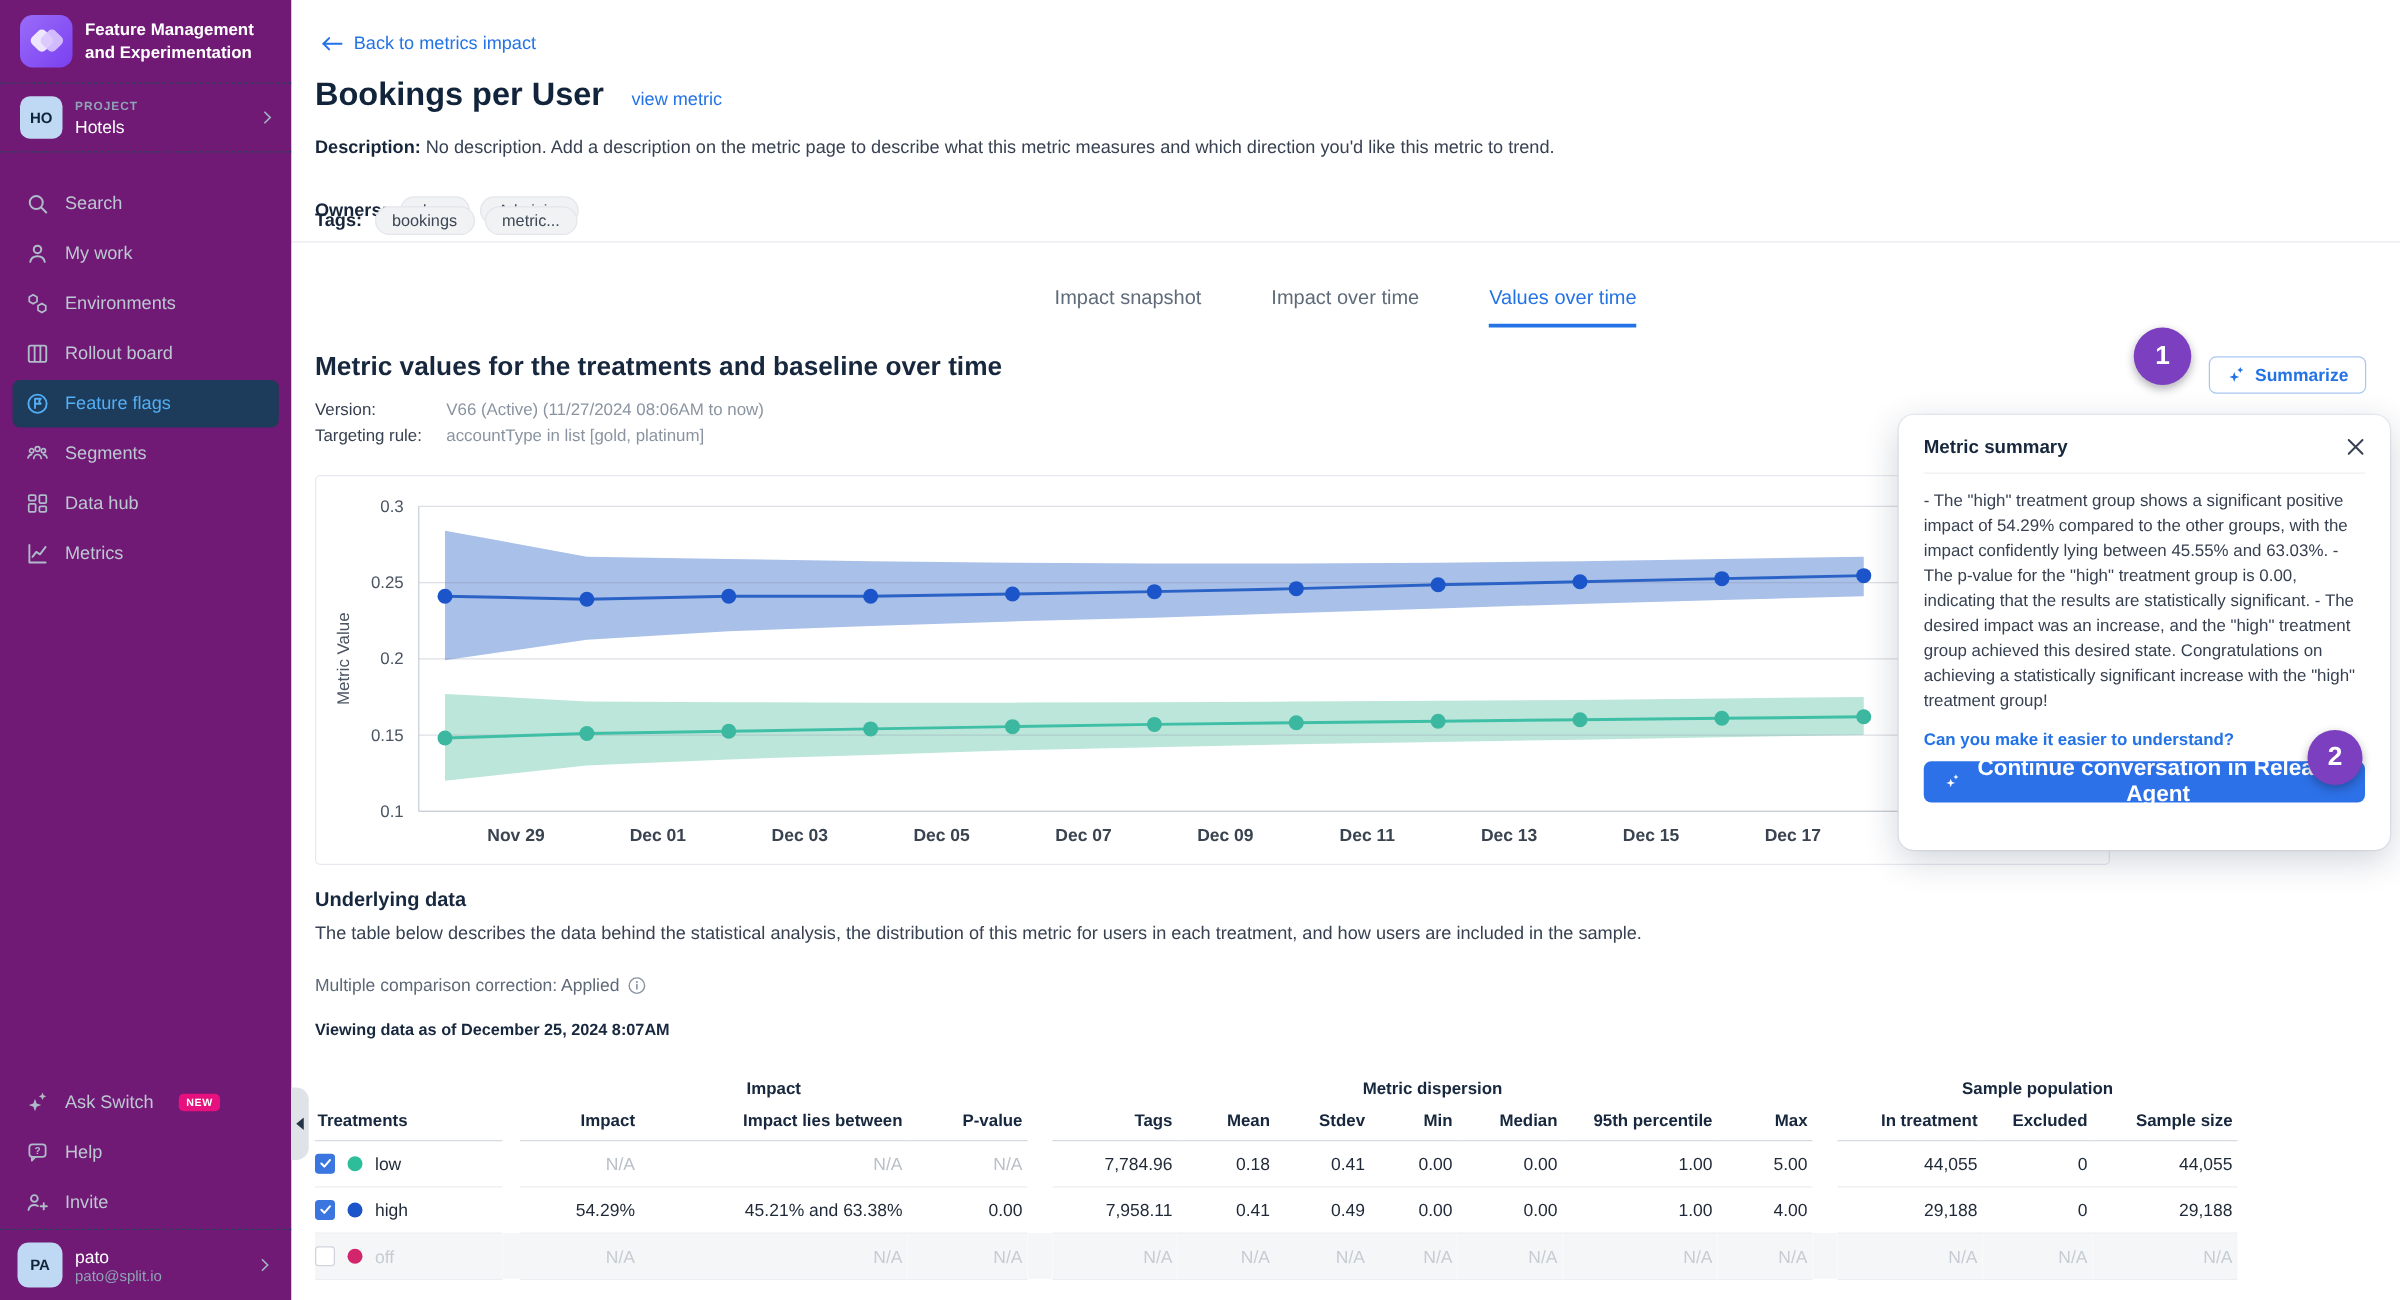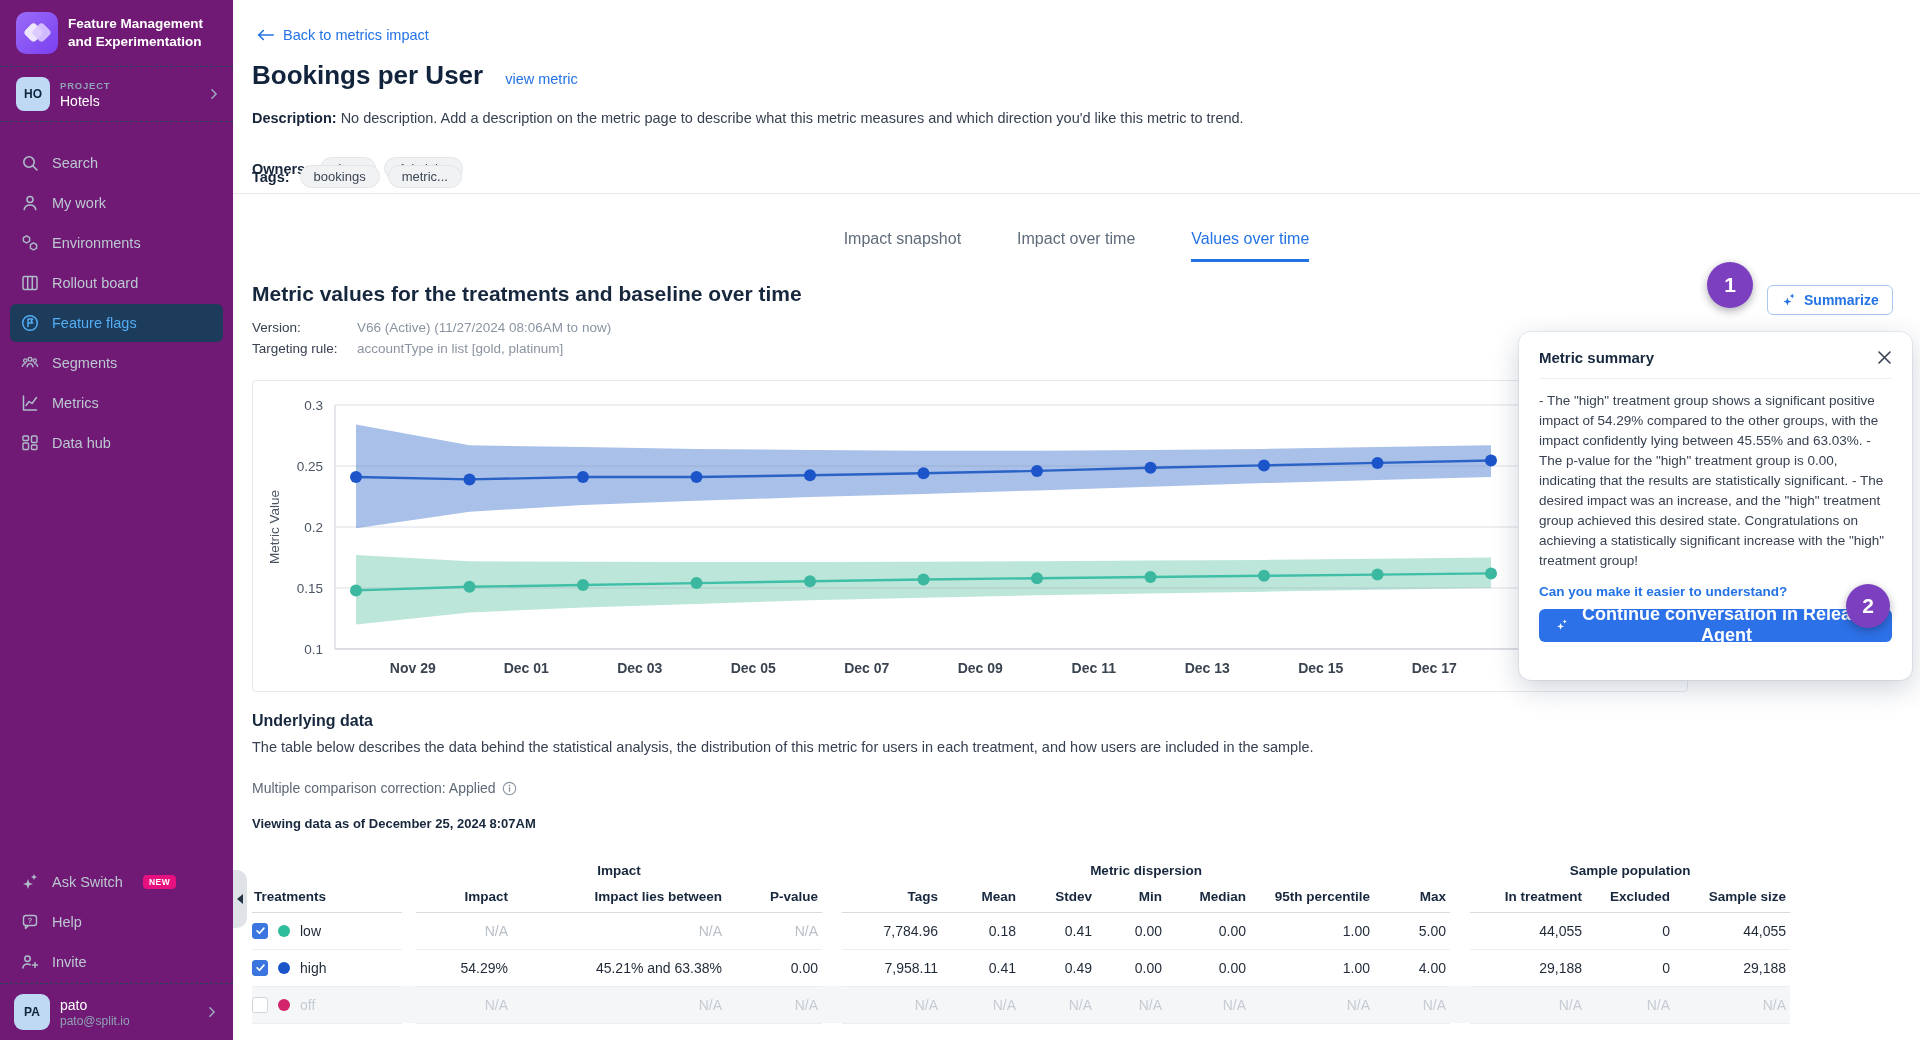--- a/index.html
+++ b/index.html
@@ -212,37 +212,37 @@
               <circle cx="5.3" cy="7.6" r="1.7"></circle>
               <circle cx="10" cy="6.2" r="1.9"></circle>
               <circle cx="14.7" cy="7.6" r="1.7"></circle>
               <path d="M2.4 13.4c.4-1.8 1.6-2.7 2.9-2.7M7 13.8c.4-2.2 1.7-3.2 3-3.2s2.6 1 3 3.2M17.6 13.4c-.4-1.8-1.6-2.7-2.9-2.7"></path>
             </svg>
           </span>
           <span class="nav-label">Segments</span>
         </div>
         <div class="nav-item">
           <span class="icn">
-            <svg viewBox="0 0 20 20" fill="none" stroke="currentColor" stroke-width="1.5" stroke-linecap="round" stroke-linejoin="round">
-              <path d="M3.5 3v14h13"></path>
-              <path d="M6 12.5l3-4 3 2 4.5-6"></path>
-            </svg>
-          </span>
-          <span class="nav-label">Metrics</span>
-        </div>
-        <div class="nav-item">
-          <span class="icn">
             <svg viewBox="0 0 20 20" fill="none" stroke="currentColor" stroke-width="1.4">
               <rect x="3" y="3" width="5.5" height="4.5" rx="1"></rect>
               <rect x="11.5" y="3" width="5.5" height="6.5" rx="1"></rect>
               <rect x="3" y="10" width="5.5" height="6.5" rx="1"></rect>
               <rect x="11.5" y="12" width="5.5" height="4.5" rx="1"></rect>
             </svg>
           </span>
           <span class="nav-label">Data hub</span>
+        </div>
+        <div class="nav-item">
+          <span class="icn">
+            <svg viewBox="0 0 20 20" fill="none" stroke="currentColor" stroke-width="1.5" stroke-linecap="round" stroke-linejoin="round">
+              <path d="M3.5 3v14h13"></path>
+              <path d="M6 12.5l3-4 3 2 4.5-6"></path>
+            </svg>
+          </span>
+          <span class="nav-label">Metrics</span>
         </div>
       </nav>
     <div class="sidebar-footer">
         <div class="nav-item">
           <span class="icn">
             <svg viewBox="0 0 20 20" fill="currentColor">
               <path d="M8 7l1.3 3.7L13 12l-3.7 1.3L8 17l-1.3-3.7L3 12l3.7-1.3z"></path>
               <path d="M14 2l.9 2.1L17 5l-2.1.9L14 8l-.9-2.1L11 5l2.1-.9z"></path>
             </svg>
           </span>

